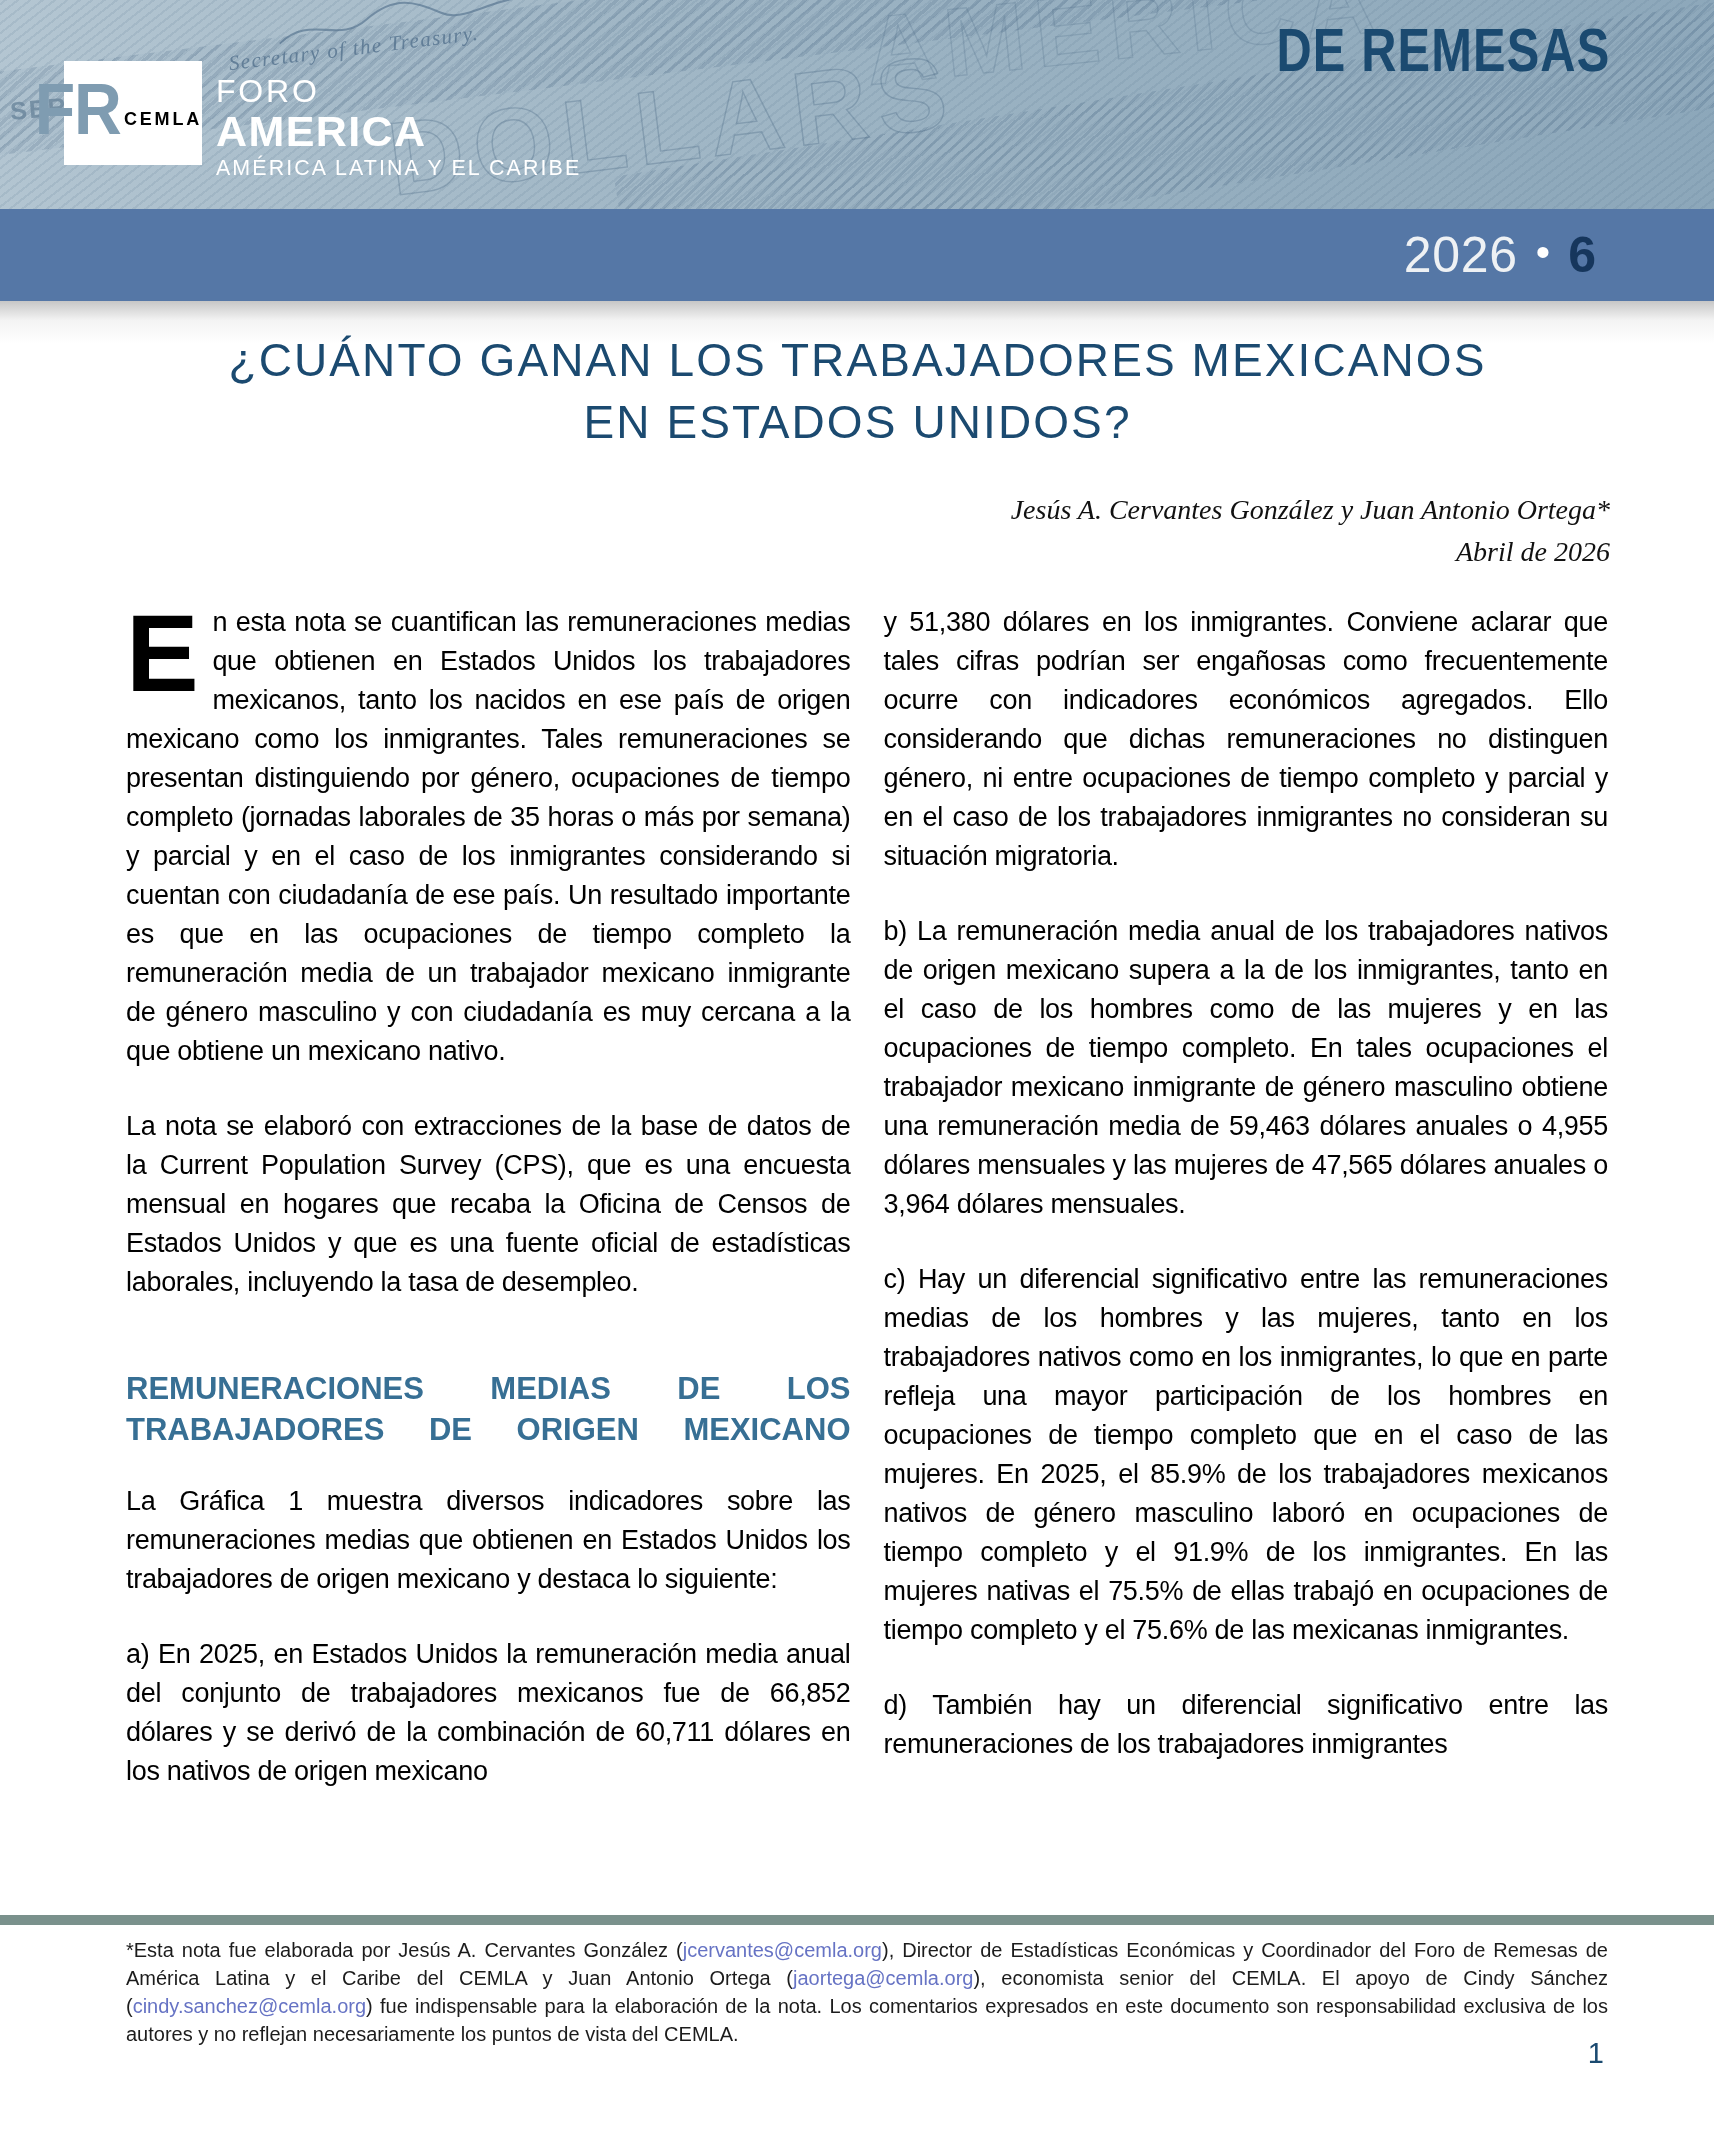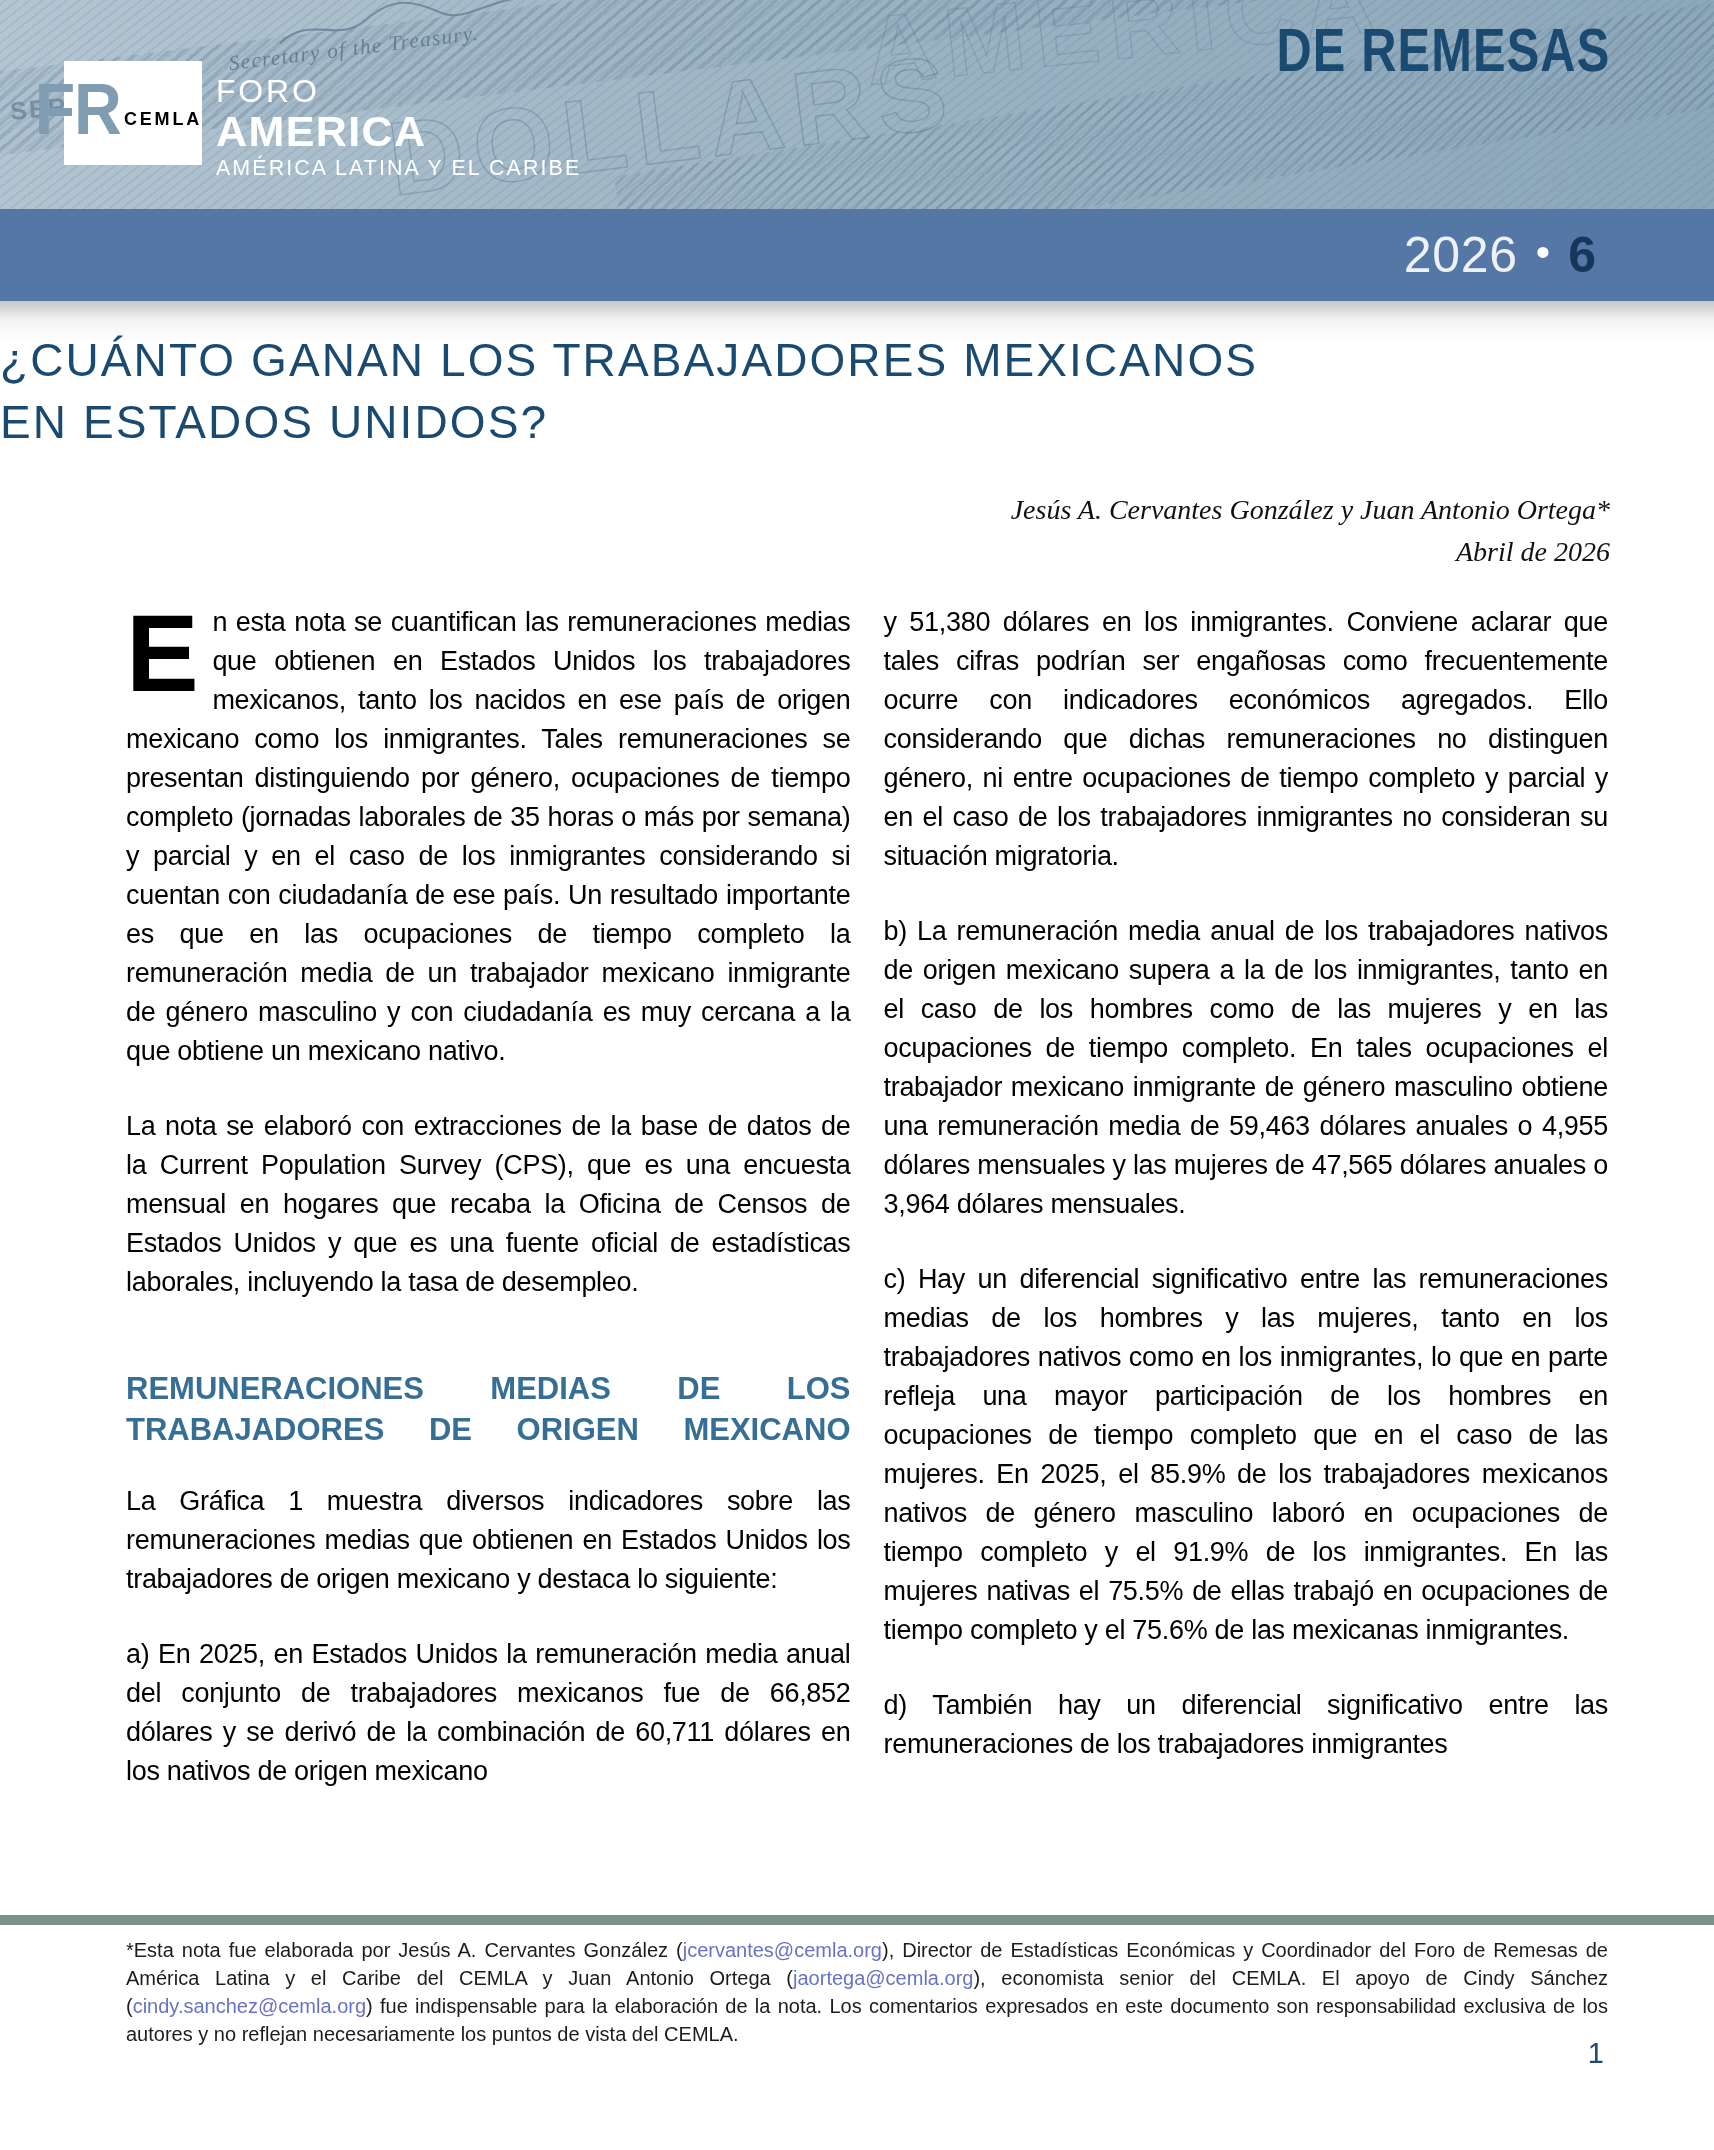--- a/index.html
+++ b/index.html
@@ -85,21 +85,21 @@
   .issue-band .isep{font-size:41px;color:#ffffff;margin:0 18px 4.1px 18px;}
   .issue-band .inum{font-size:50px;color:#16365c;font-weight:700;}
 
   
   .title-wrap{
     width:100%;
     background:linear-gradient(to bottom,rgba(120,120,120,.42) 0,rgba(190,190,190,.18) 19.3px,rgba(255,255,255,0) 43px);
     padding-top:29px;
   }
   .doc-title{
-    margin:0;text-align:left;color:#1b4a70;font-weight:400;
+    margin:0;text-align:center;color:#1b4a70;font-weight:400;
     font-size:46px;line-height:1.34;letter-spacing:2.1px;
   }
   .byline{
     margin:36px 105px 0 0;text-align:right;
     font-family:"Liberation Serif",serif;font-style:italic;
     font-size:28px;color:#111;line-height:1.5;
   }
 
   
   .columns{

